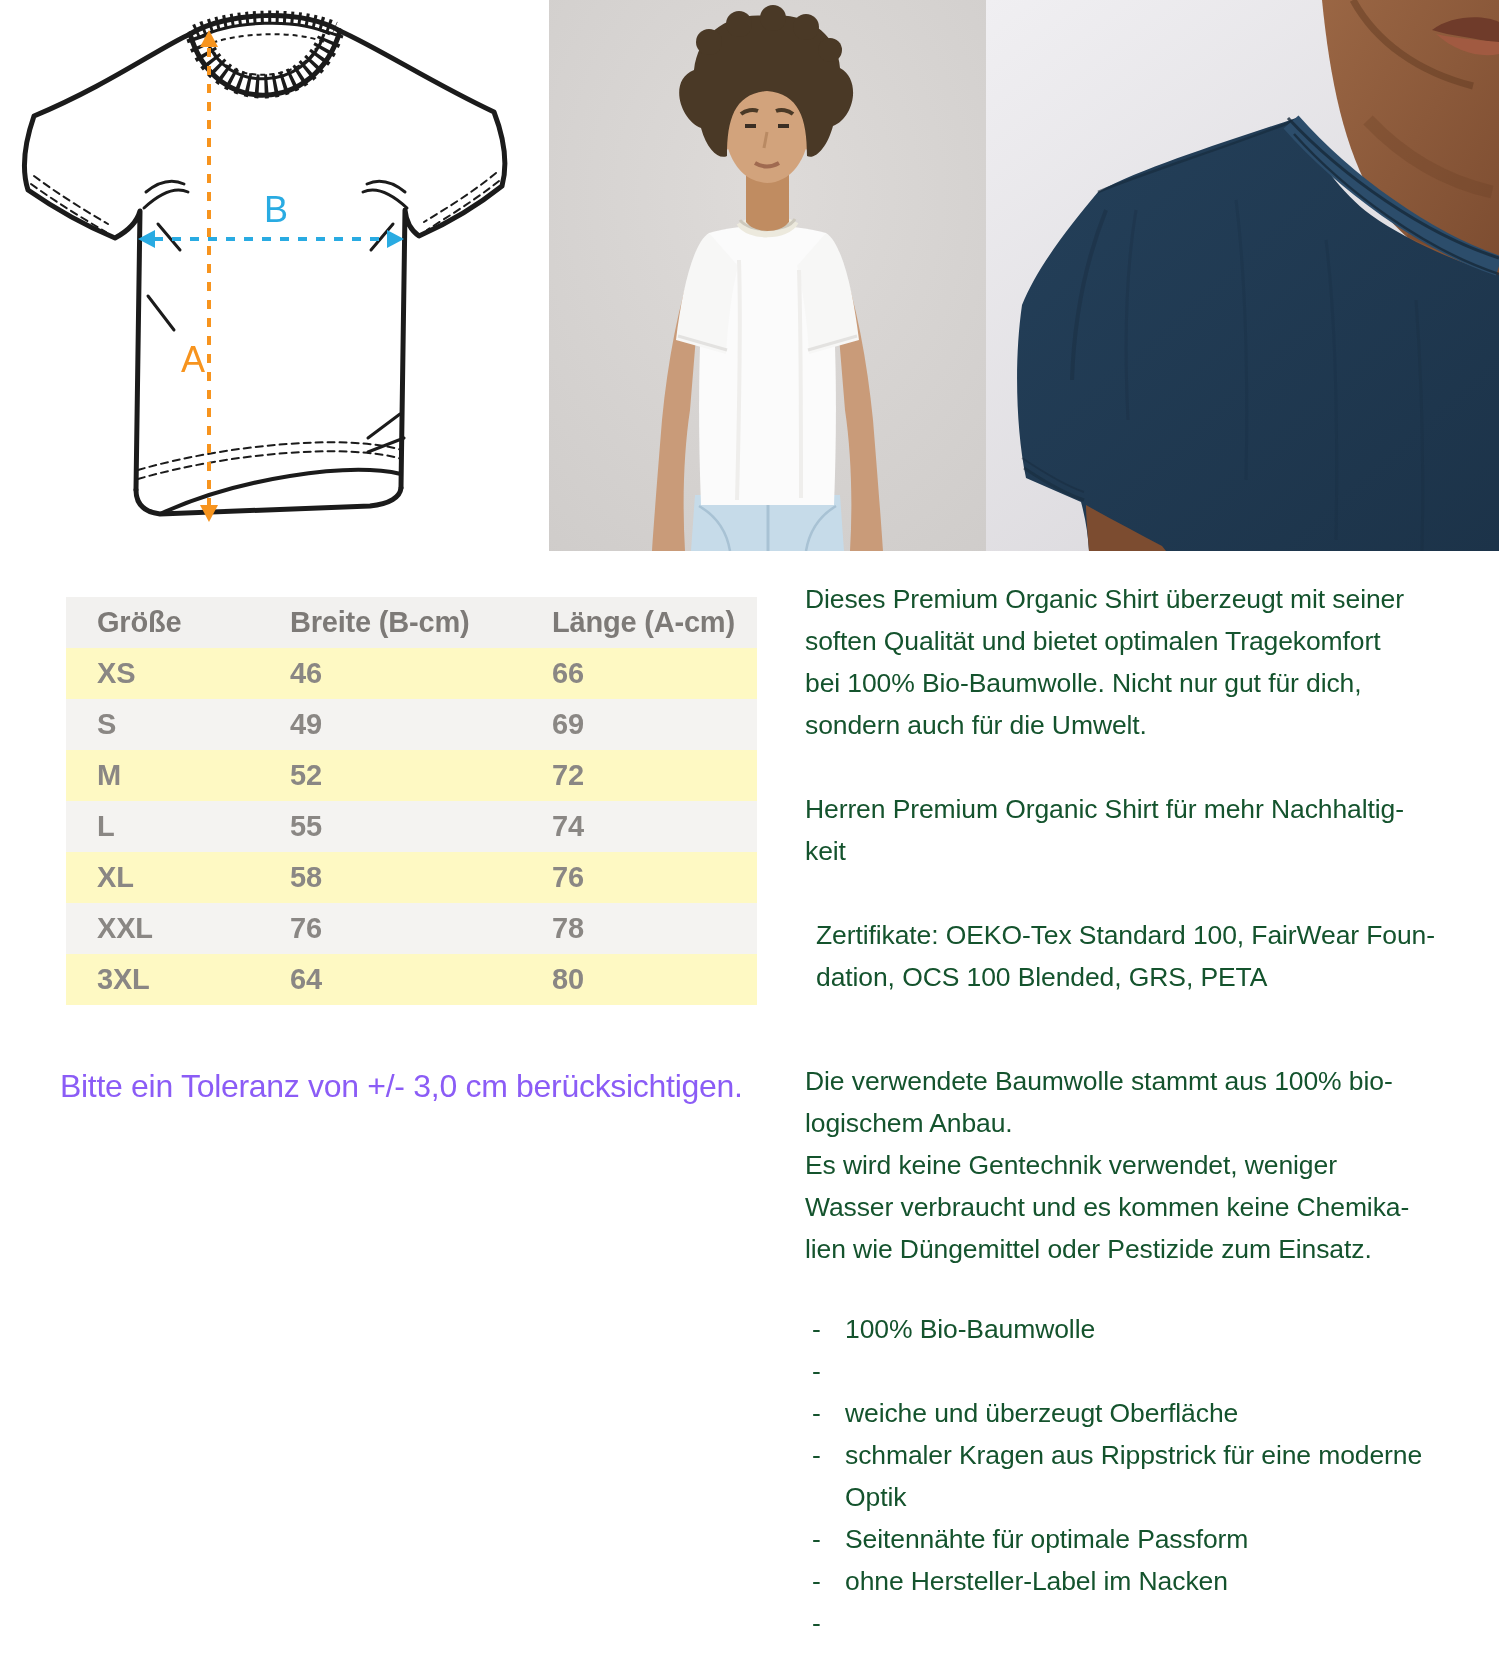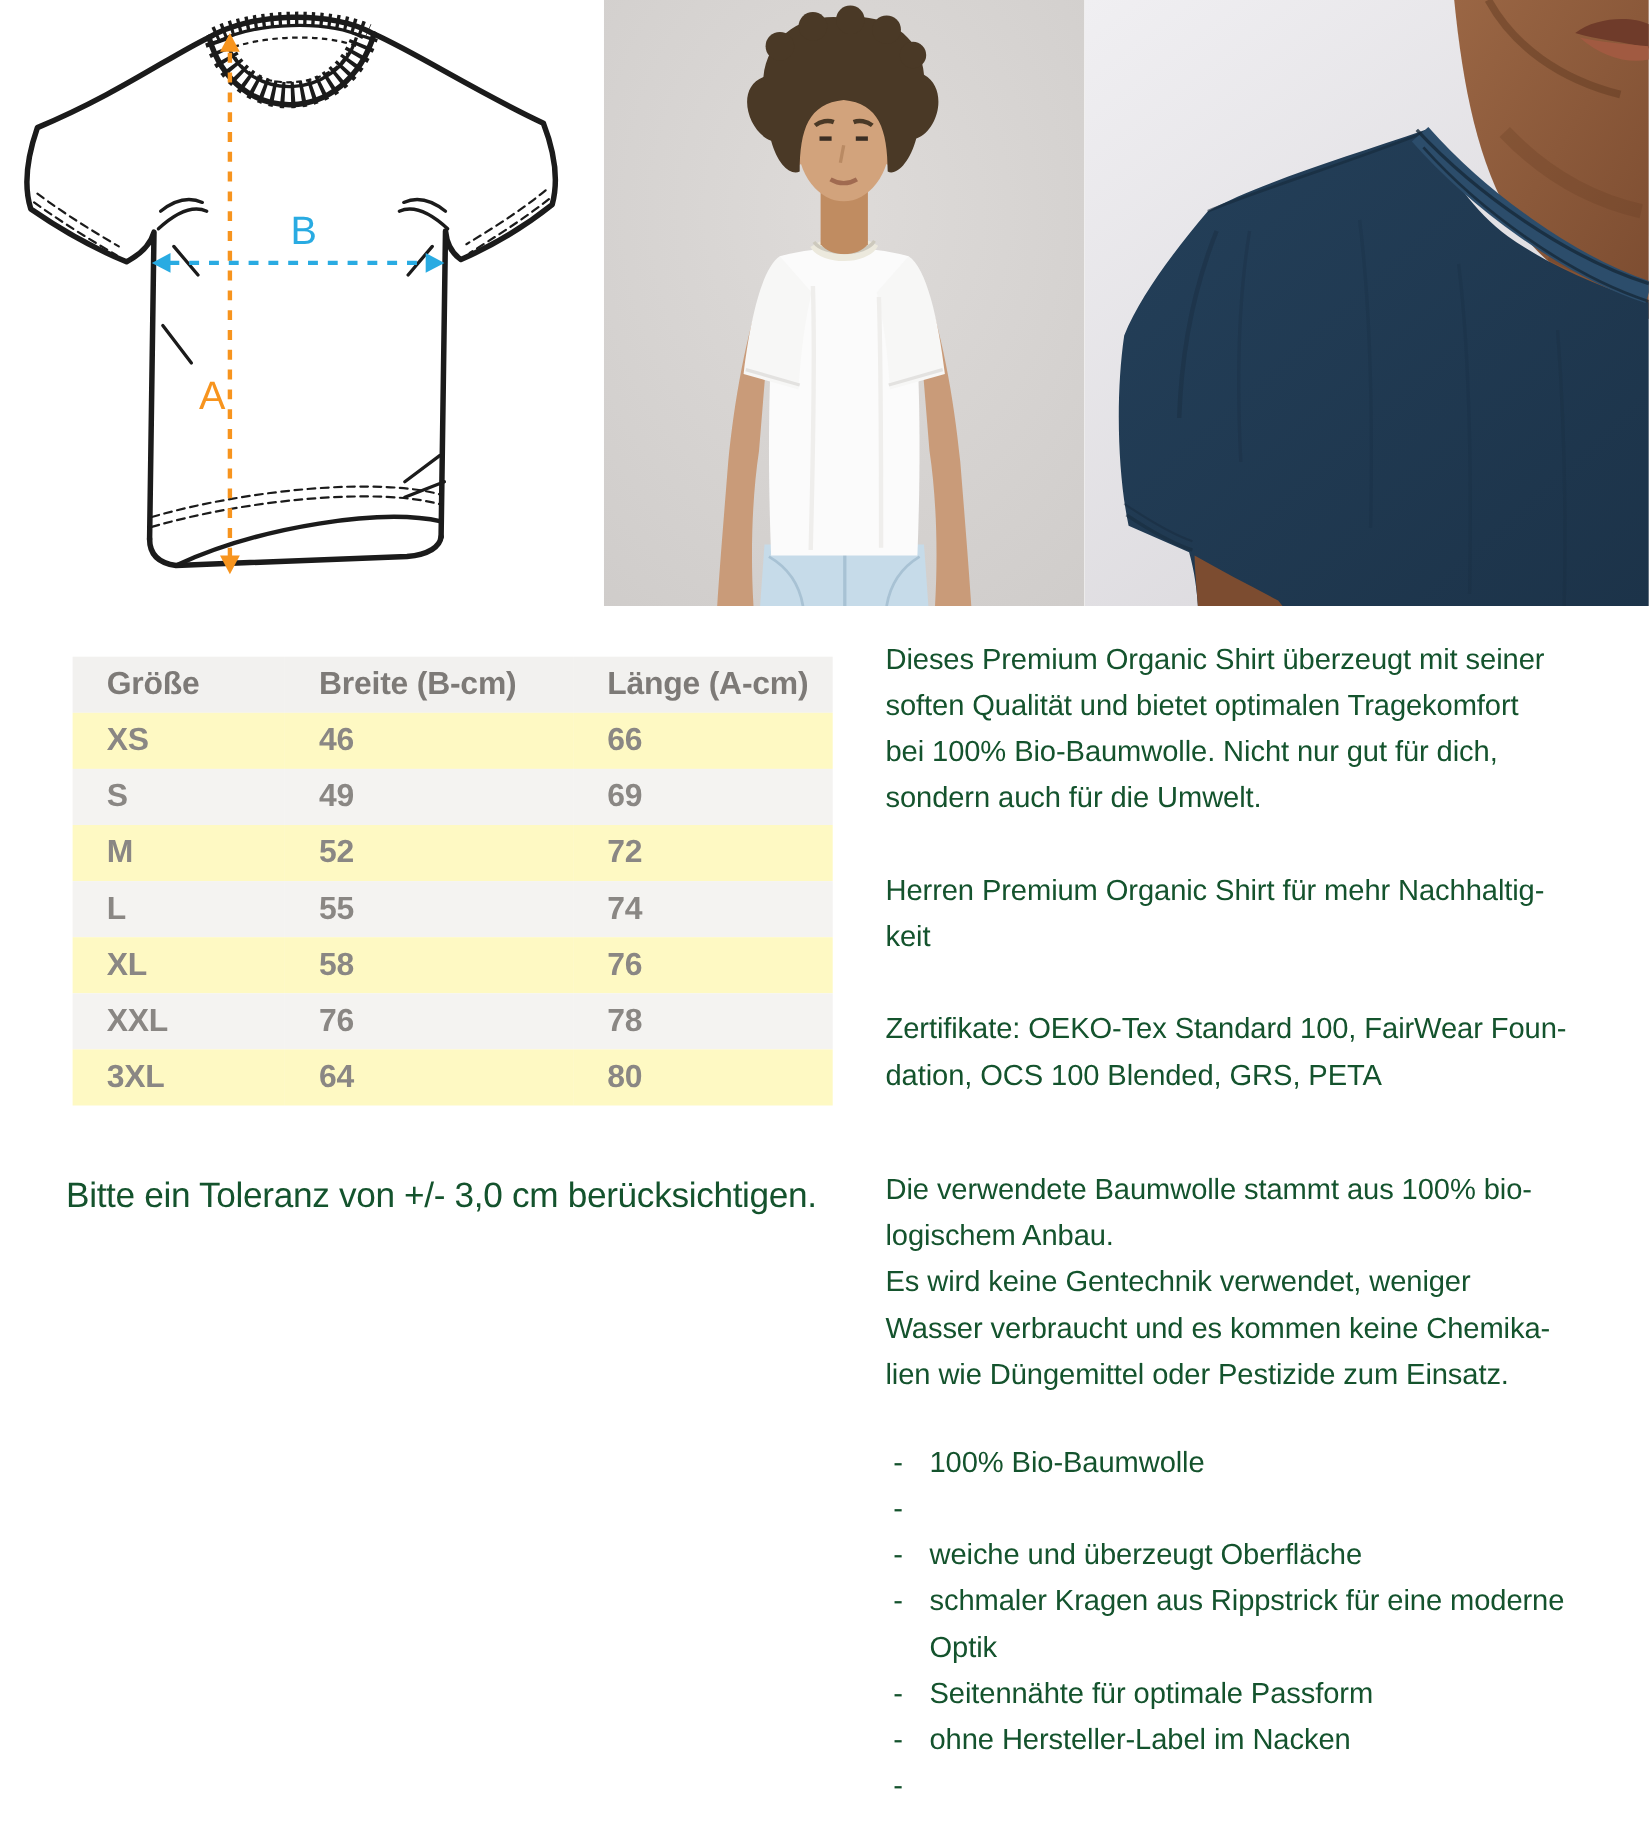--- a/index.html
+++ b/index.html
@@ -25,30 +25,30 @@
     height:51px;padding:0 0 0 31px;text-align:left;font-weight:bold;
     vertical-align:middle;white-space:nowrap;
   }
   .size-table thead th{background:#f2f1ef;color:#7d7a77;}
   .size-table tr.dark td{background:#fef9c3;}
   .size-table tr.light td{background:#f4f3f1;}
 
   
   .tolerance{
     position:absolute;left:60px;top:1066px;margin:0;
-    font-size:32px;line-height:1.3;color:#14532d;letter-spacing:-0.3px;
+    font-size:32px;line-height:1.3;color:#8b5cf6;letter-spacing:-0.3px;
   }
 
   
   .description{
     position:absolute;left:805px;top:578px;width:694px;
     font-size:26.5px;line-height:42px;color:#14532d;letter-spacing:-0.1px;
   }
   .description p{margin:0 0 42px 0;white-space:pre;}
-  .description p.gap-lg{margin-bottom:62px;}
+  .description p.gap-lg{margin-bottom:62px;margin-left:11px;}
   .description p.gap-sm{margin-bottom:38px;}
   .bullets{padding-left:7px;}
   .bullet{display:flex;align-items:flex-start;}
   .bullet .marker{flex:0 0 33px;white-space:pre;}
   .bullet .btext{white-space:pre;}
 </style>
 </head>
 <body>
 
 <div class="canvas">

